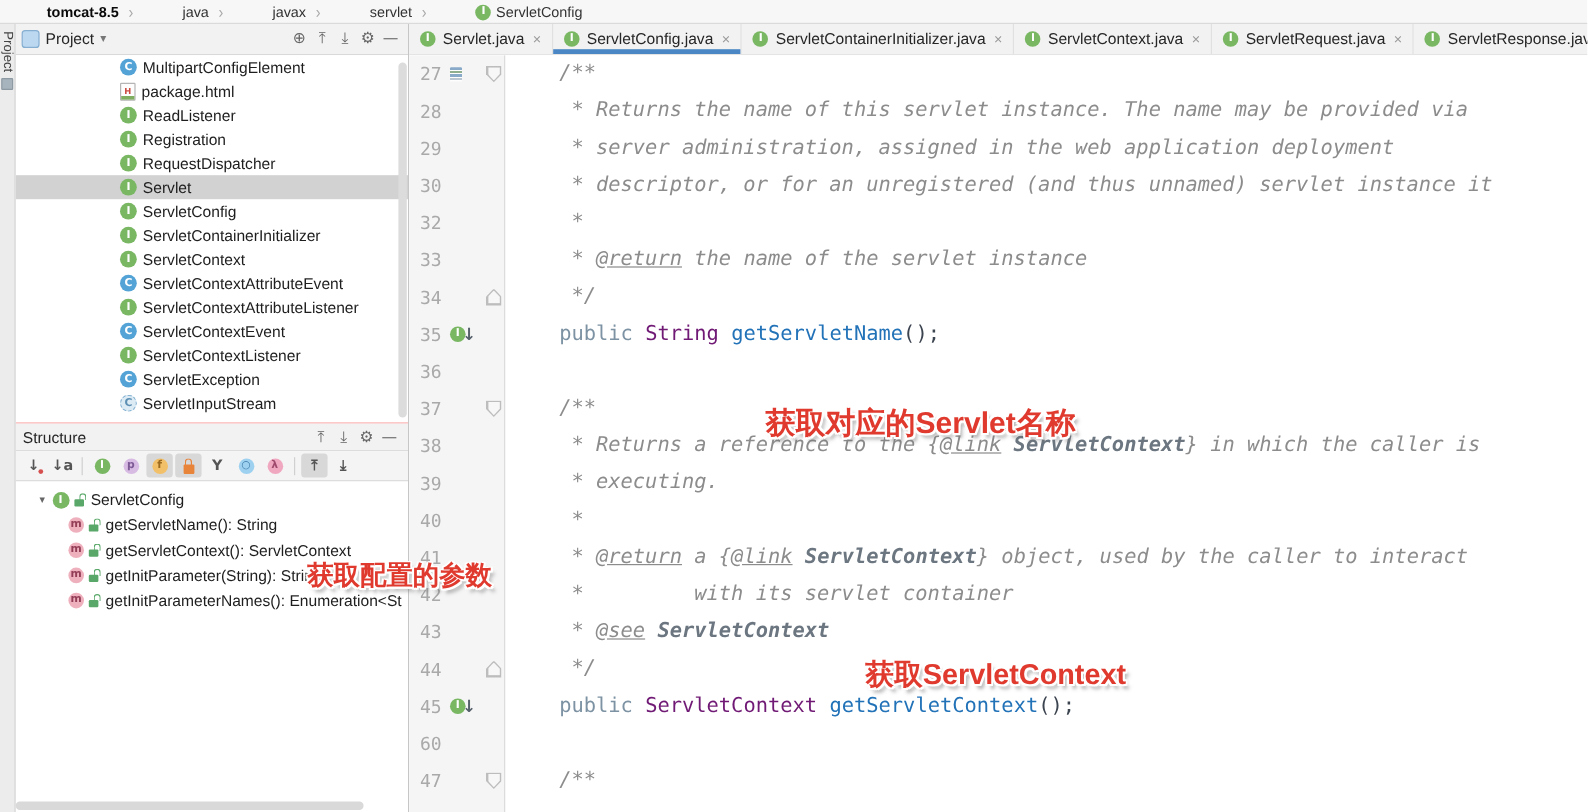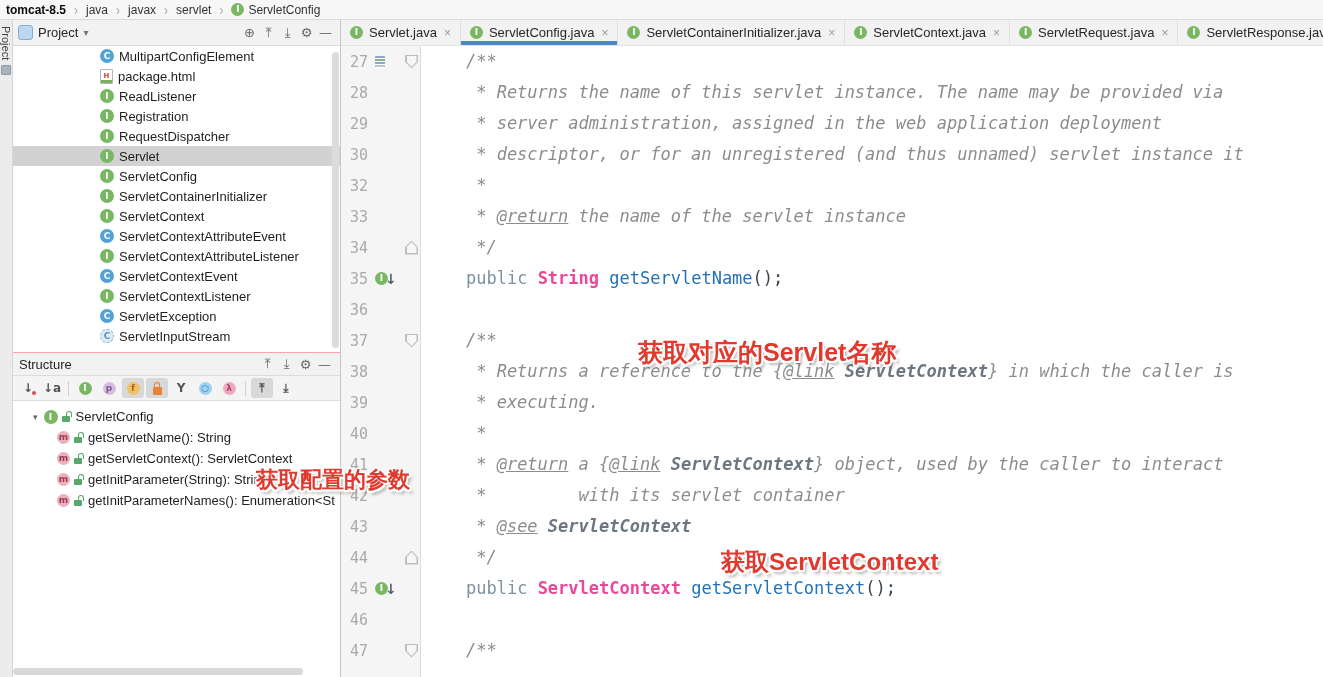--- a/index.html
+++ b/index.html
@@ -4,21 +4,21 @@
 <style>
   html,body{margin:0;padding:0;}
   body{width:1323px;height:677px;overflow:hidden;font-family:"Liberation Sans",sans-serif;background:#fff;}
   #app{position:relative;width:1323px;height:677px;background:#fff;overflow:hidden;}
 
   
   .topbar{position:absolute;left:0;top:0;width:1323px;height:20px;background:#f7f7f7;border-bottom:1px solid #dadada;display:flex;align-items:center;gap:8px;padding-left:6px;box-sizing:border-box;font-size:12px;color:#333;z-index:5;}
   .crumb{white-space:nowrap;}
   .crumb.first{font-weight:700;color:#0a0a0a;}
   .crumb-sep{color:#a9a9a9;font-size:12px;transform:scaleY(1.2);}
-  .crumb-wrap{display:flex;align-items:flex-start;gap:4px;}
+  .crumb-wrap{display:flex;align-items:flex-end;gap:4px;margin-left:33px;}
 
   
   .iicon{width:13px;height:13px;border-radius:50%;background:#79b763;color:#fff;font:700 9px/13px "DejaVu Sans",sans-serif;text-align:center;flex:none;}
   .ci{width:14px;height:14px;border-radius:50%;color:#fff;font:700 9px/14px "DejaVu Sans",sans-serif;text-align:center;flex:none;}
   .ci.i{background:#79b763;}
   .ci.c{background:#54a3d6;}
   .ci.ca{background:#ddebf5;border:1px dashed #8ab6d4;color:#5e90b4;width:12px;height:12px;line-height:12px;}
   .fileic{width:11px;height:13px;background:#fdfdfd;border:1px solid #b5b5b5;border-radius:1px;font:700 7px/12px "DejaVu Sans",sans-serif;color:#cc4b41;text-align:center;position:relative;flex:none;}
   .fileic::after{content:"";position:absolute;left:0;right:0;bottom:0;height:3px;background:#7fae60;}
   .micon{width:13px;height:13px;border-radius:50%;background:#efb0bd;color:#933d57;font:700 9px/13px "DejaVu Sans",sans-serif;text-align:center;flex:none;}
@@ -72,21 +72,21 @@
   .lines{position:absolute;left:0;top:0;right:0;}
   .cline{display:flex;height:31px;align-items:center;}
   .lnum{width:27px;text-align:right;font:15px "DejaVu Sans Mono",monospace;color:#a9a9a9;flex:none;}
   .gmark{width:33px;flex:none;display:flex;align-items:center;padding-left:7px;box-sizing:border-box;}
   .gfold{width:21px;flex:none;display:flex;align-items:center;justify-content:center;}
   .codetxt{white-space:pre;font:17px/31px "DejaVu Sans Mono",monospace;padding-left:3px;}
   .cmt{color:#8c8c8c;font-style:italic;}
   .cmtb{color:#6b7680;font-weight:700;font-style:italic;}
   .cmtu{color:#8c8c8c;font-style:italic;text-decoration:underline;}
   .kw{color:#7d93a4;}
-  .ty{color:#ec4899;font-weight:700;}
+  .ty{color:#701a75;font-weight:400;}
   .mn{color:#2272b8;}
   .pl{color:#3c4450;}
   .impl{display:flex;align-items:center;}
   .impl .arr{color:#55606b;font:700 14px "DejaVu Sans",sans-serif;margin-left:-3px;}
   .docic{width:10px;height:12px;border-radius:1px;background:linear-gradient(#89a9c9 0 2px,#fdfdfd 2px 3px,#8fae8d 3px 5px,#fdfdfd 5px 6px,#89a9c9 6px 8px,#fdfdfd 8px 9px,#b9c6d2 9px 11px,#fdfdfd 11px 12px);flex:none;}
   .foldmk{width:13px;height:14px;position:relative;flex:none;}
   .foldmk.down{clip-path:polygon(0 0,100% 0,100% 52%,50% 100%,0 52%);background:#bdbdbd;}
   .foldmk.down::after{content:"";position:absolute;inset:1.5px;clip-path:polygon(0 0,100% 0,100% 52%,50% 100%,0 52%);background:#f7f7f7;}
   .foldmk.up{clip-path:polygon(0 48%,50% 0,100% 48%,100% 100%,0 100%);background:#bdbdbd;}
   .foldmk.up::after{content:"";position:absolute;inset:1.5px;clip-path:polygon(0 48%,50% 0,100% 48%,100% 100%,0 100%);background:#f7f7f7;}
@@ -438,21 +438,21 @@
             <span class="gmark">
               <span class="impl">
                 <span class="iicon">I</span>
                 <span class="arr">↓</span>
               </span>
             </span>
             <span class="gfold"></span>
             <span class="codetxt"><span class="pl">    </span><span class="kw">public</span><span class="pl"> </span><span class="ty">ServletContext</span><span class="pl"> </span><span class="mn">getServletContext</span><span class="pl">();</span></span>
           </div>
           <div class="cline">
-            <span class="lnum">46</span>
+            <span class="lnum">60</span>
             <span class="gmark"></span>
             <span class="gfold"></span>
             <span class="codetxt"></span>
           </div>
           <div class="cline">
             <span class="lnum">47</span>
             <span class="gmark"></span>
             <span class="gfold">
               <span class="foldmk down"></span>
             </span>

